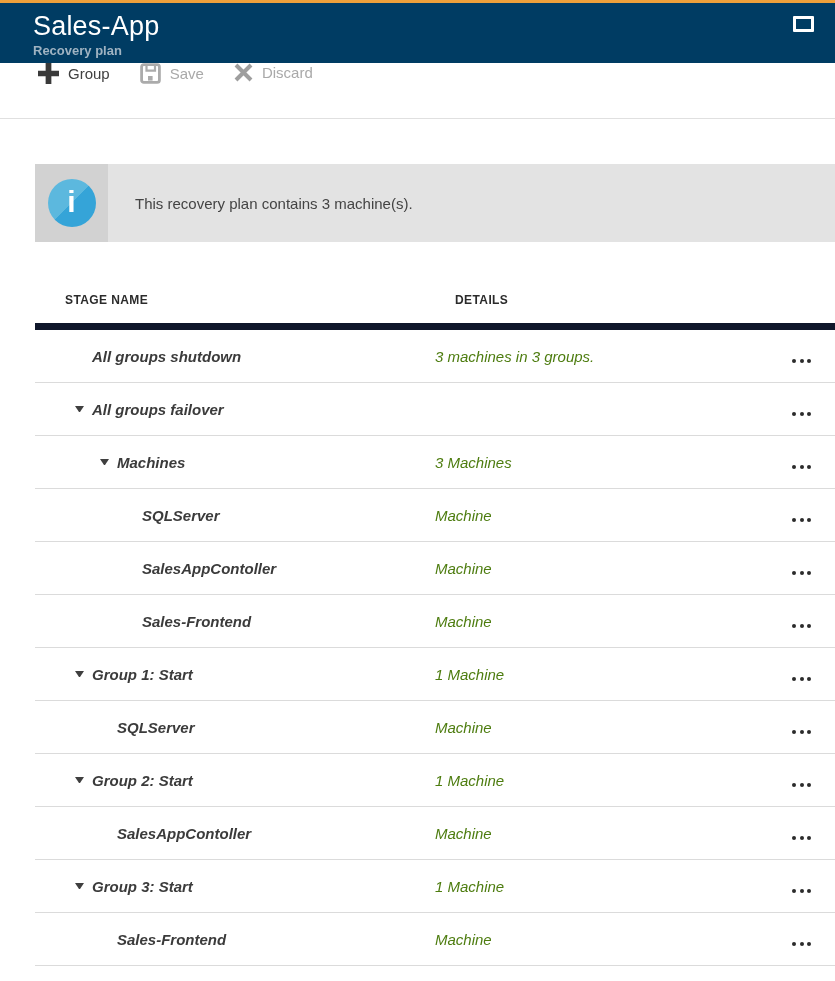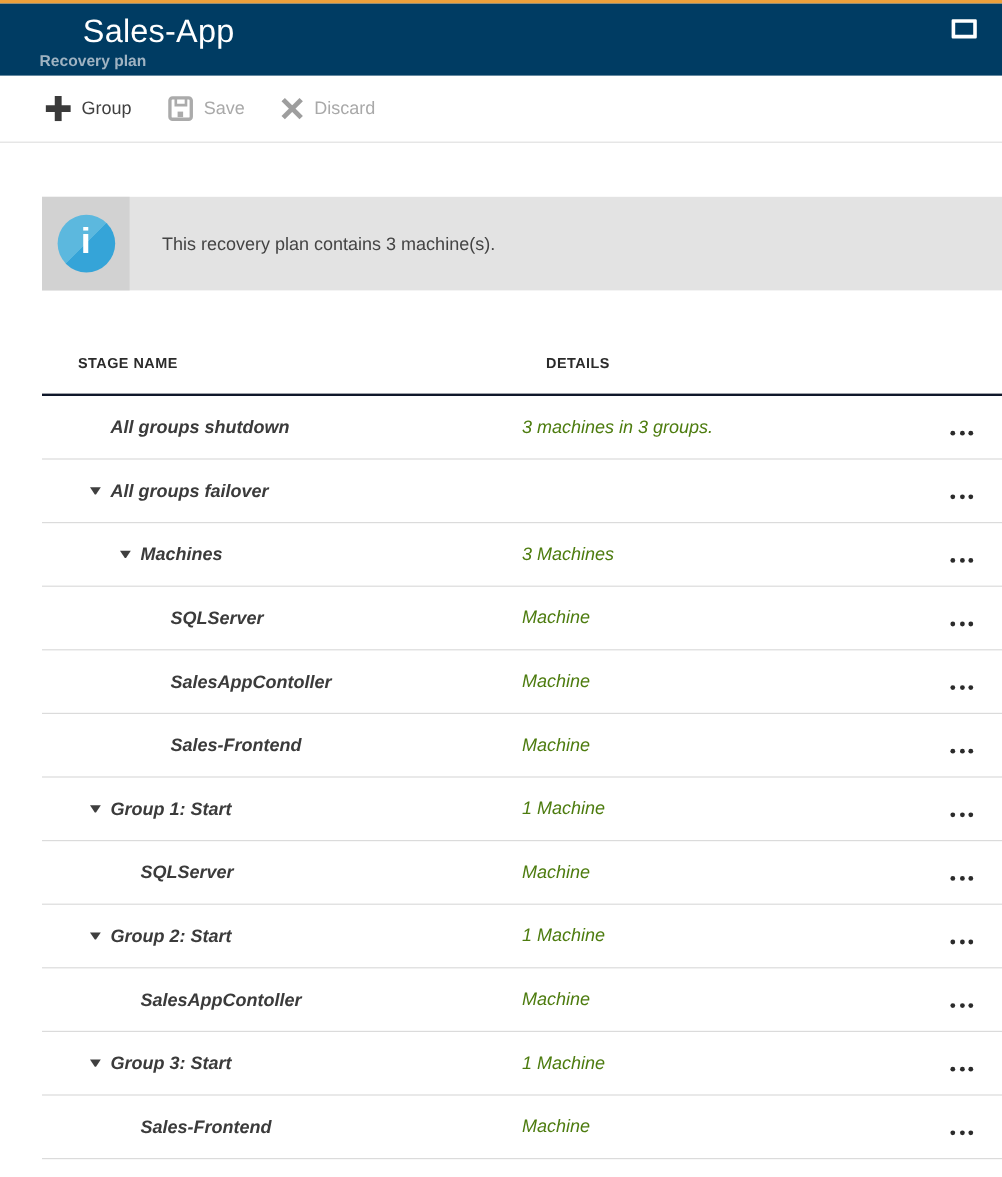--- a/index.html
+++ b/index.html
@@ -4,45 +4,45 @@
 <style>
   * { margin:0; padding:0; box-sizing:border-box; }
   html,body { width:835px; height:981px; background:#fff; overflow:hidden;
               font-family:"Liberation Sans", sans-serif; }
 
   
   .accent-bar { height:3px; background:#EDA03B; }
 
   
   .blade-header { position:relative; height:60px; background:#003C63; padding:7px 0 0 33px; }
-  .blade-title { color:#fff; font-size:27px; font-weight:300; line-height:32px; letter-spacing:.2px;margin-left:36px; }
+  .blade-title { color:#fff; font-size:27px; font-weight:300; line-height:32px; letter-spacing:.2px; }
   .blade-subtitle { color:#9FB3C2; font-size:13px; font-weight:600; margin-top:1px; }
   .restore-icon { position:absolute; top:13px; right:21px; width:21px; height:16px;
                   border:3px solid #fff; border-radius:1px; display:block; cursor:pointer; }
 
   
-  .toolbar { height:56px; display:flex; align-items:center; gap:30px;
+  .toolbar { height:56px; display:flex; align-items:flex-start; gap:30px;
              padding-left:38px; background:#fff; border-bottom:1px solid #E0E0E0; }
   .tb-btn { display:flex; align-items:center; gap:9px; font-size:15px; cursor:pointer; }
   .tb-btn .lbl { color:#404040; }
   .tb-btn.disabled .lbl { color:#A9A9A9; }
   .tb-btn svg { display:block; }
 
   
   .banner { margin:45px 0 0 35px; height:78px; background:#E3E3E3; display:flex; align-items:stretch; }
   .banner-icon-cell { width:73px; background:#D2D2D2; display:flex; align-items:center; justify-content:center; }
   .info-circle { width:48px; height:48px; border-radius:50%; color:#fff;
                  background:linear-gradient(135deg,#5CB8DE 49.5%,#35A4D8 50%);
                  display:flex; align-items:center; justify-content:center;
                  font-size:30px; font-weight:700; line-height:1; padding-bottom:2px; }
   .banner-text { align-self:center; padding-left:27px; font-size:15px; color:#444; }
 
   
   .table { margin:35px 0 0 35px; }
-  .thead { position:relative; height:53px; border-bottom:2px solid #0f172a; }
+  .thead { position:relative; height:53px; border-bottom:7px solid #0f172a; }
   .thead span { position:absolute; top:50%; transform:translateY(-50%);
                 font-size:12px; font-weight:700; color:#2B2B2B; letter-spacing:.4px; }
   .thead .c1 { left:30px; }
   .thead .c2 { left:420px; }
 
   .row { position:relative; height:53px; border-bottom:1px solid #DBDBDB;
          display:flex; align-items:center; cursor:pointer;font-style:italic; }
   .arrow { width:9px; height:0; border-left:4.5px solid transparent; border-right:4.5px solid transparent;
            border-top:6px solid #3F3F3F; margin-right:8px; flex:none; }
   .stage { font-size:15px; font-weight:600; color:#3B3B3B; white-space:nowrap; }

